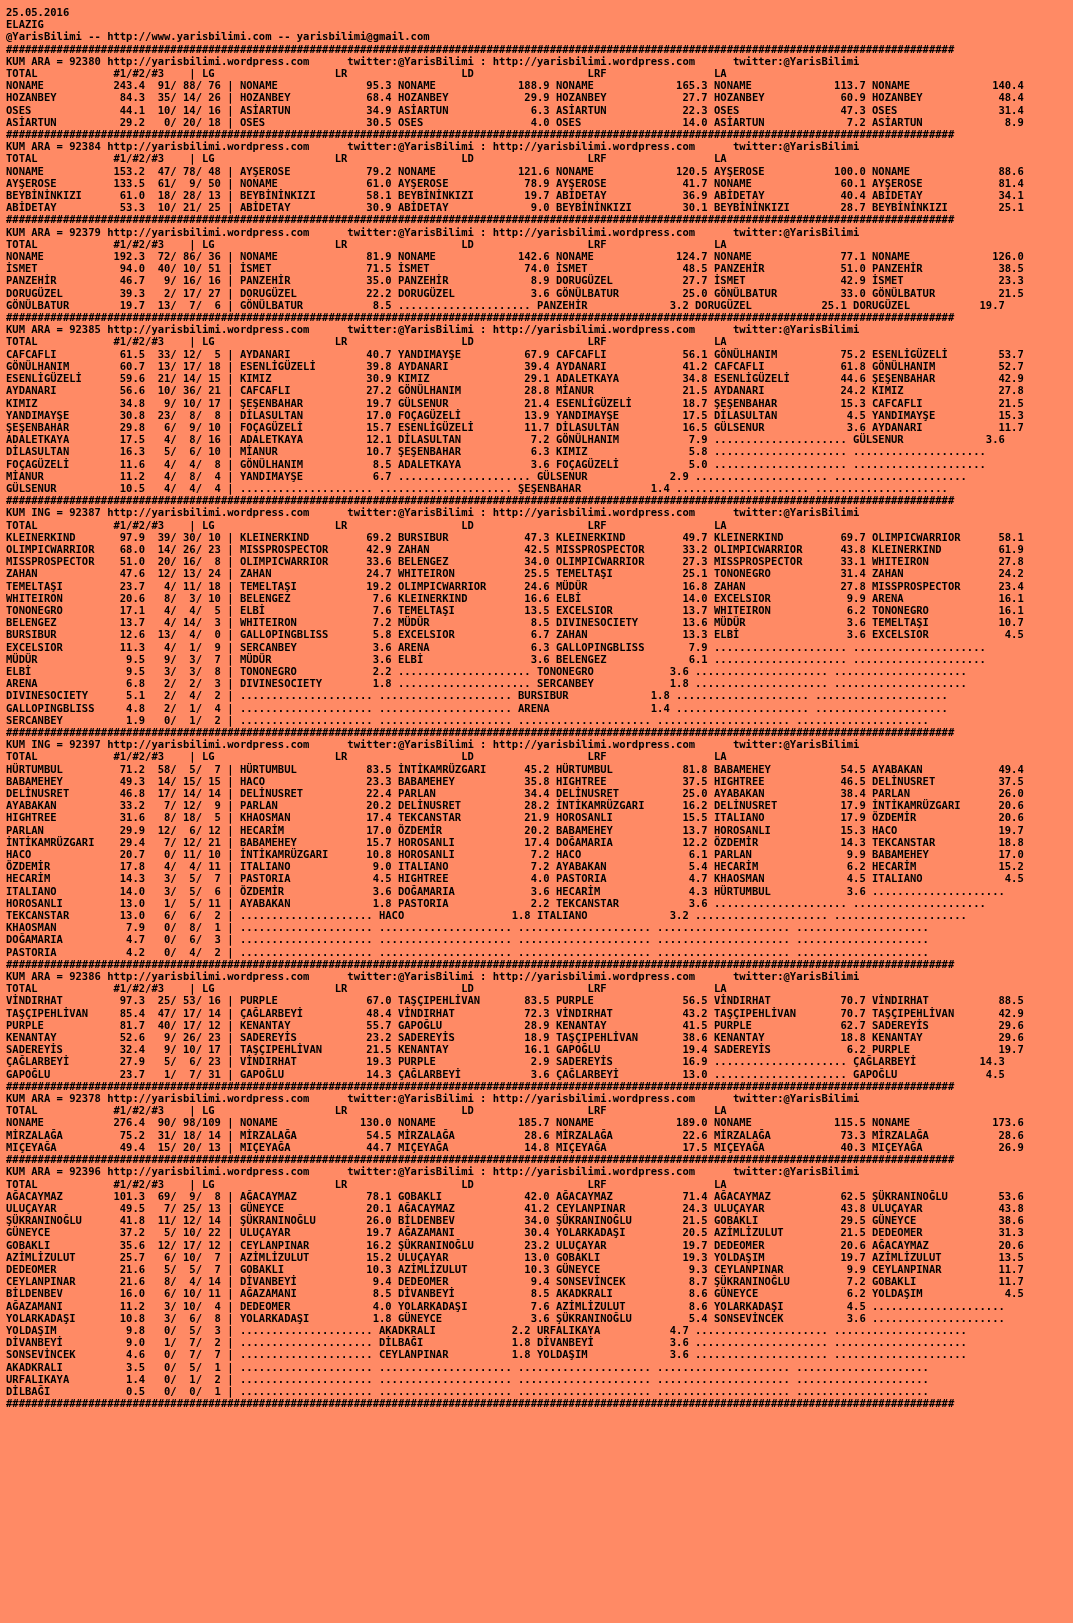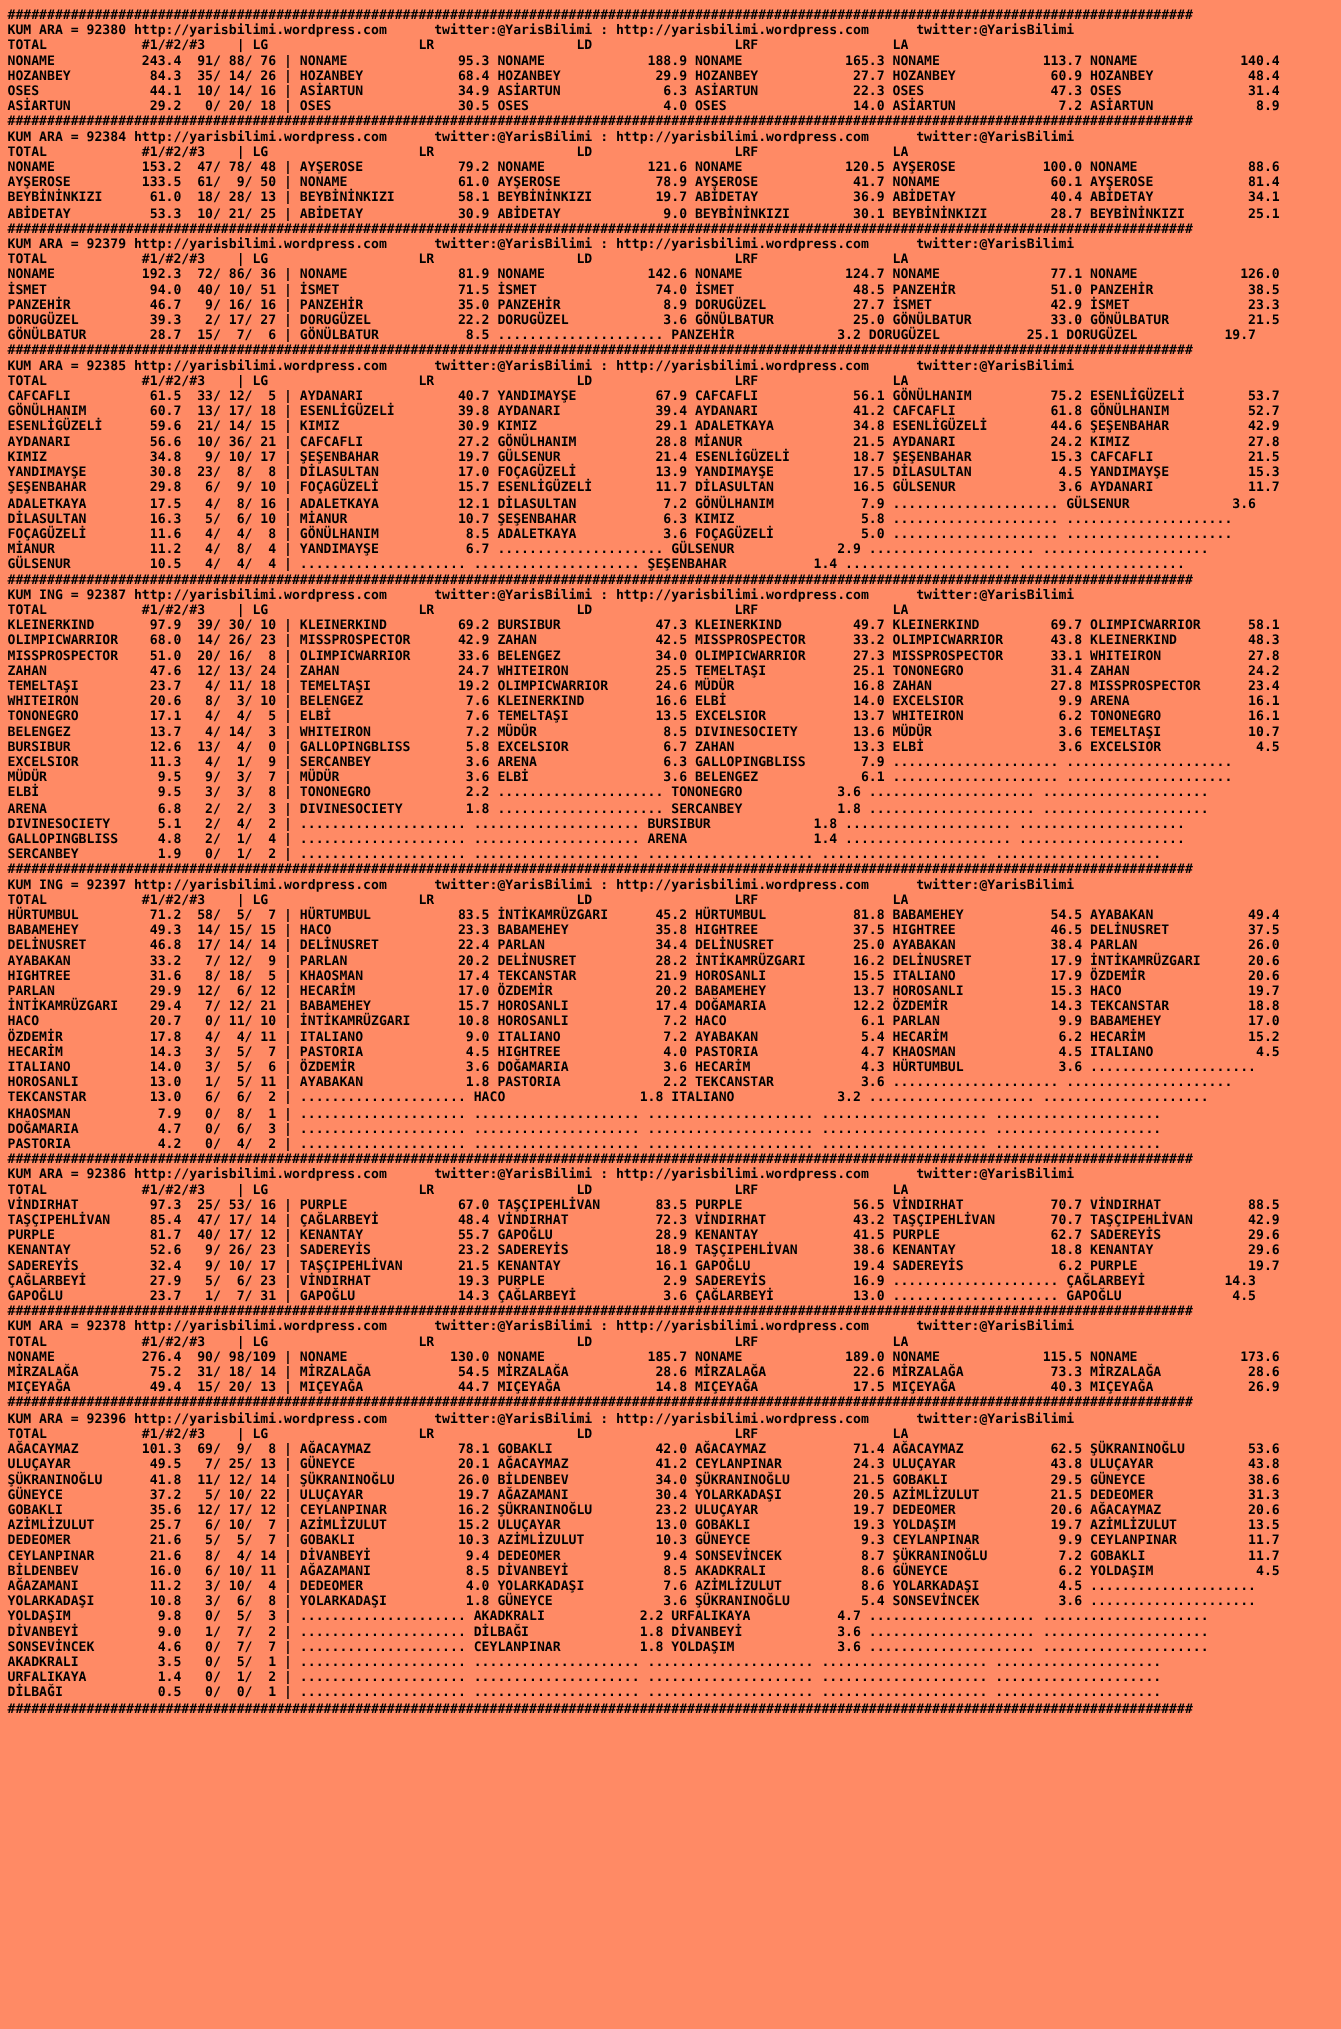--- a/index.html
+++ b/index.html
@@ -22,20 +22,23 @@
     letter-spacing:0px;
   }
   .hdr{margin:0 0 6px 0;}
   .rule{font-weight:bold;}
 </style>
 </head>
 <body>
 
 <div class="page">
 
+  <pre class="blk hdr"><span>25.05.2016</span>
+<span>ELAZIG</span>
+<span>@YarisBilimi -- http://www.yarisbilimi.com -- yarisbilimi@gmail.com</span></pre>
 
   <div id="races">
       <pre class="blk"><span class="rule">######################################################################################################################################################</span>
 <span>KUM ARA = 92380 http://yarisbilimi.wordpress.com      twitter:@YarisBilimi : http://yarisbilimi.wordpress.com      twitter:@YarisBilimi</span>
 <span>TOTAL            #1/#2/#3    | LG                   LR                  LD                  LRF                 LA</span>
 <span>NONAME           243.4  91/ 88/ 76 | NONAME              95.3 NONAME             188.9 NONAME             165.3 NONAME             113.7 NONAME             140.4</span>
 <span>HOZANBEY          84.3  35/ 14/ 26 | HOZANBEY            68.4 HOZANBEY            29.9 HOZANBEY            27.7 HOZANBEY            60.9 HOZANBEY            48.4</span>
 <span>OSES              44.1  10/ 14/ 16 | ASİARTUN            34.9 ASİARTUN             6.3 ASİARTUN            22.3 OSES                47.3 OSES                31.4</span>
 <span>ASİARTUN          29.2   0/ 20/ 18 | OSES                30.5 OSES                 4.0 OSES                14.0 ASİARTUN             7.2 ASİARTUN             8.9</span>
 </pre>
@@ -47,21 +50,21 @@
 <span>BEYBİNİNKIZI      61.0  18/ 28/ 13 | BEYBİNİNKIZI        58.1 BEYBİNİNKIZI        19.7 ABİDETAY            36.9 ABİDETAY            40.4 ABİDETAY            34.1</span>
 <span>ABİDETAY          53.3  10/ 21/ 25 | ABİDETAY            30.9 ABİDETAY             9.0 BEYBİNİNKIZI        30.1 BEYBİNİNKIZI        28.7 BEYBİNİNKIZI        25.1</span>
 </pre>
       <pre class="blk"><span class="rule">######################################################################################################################################################</span>
 <span>KUM ARA = 92379 http://yarisbilimi.wordpress.com      twitter:@YarisBilimi : http://yarisbilimi.wordpress.com      twitter:@YarisBilimi</span>
 <span>TOTAL            #1/#2/#3    | LG                   LR                  LD                  LRF                 LA</span>
 <span>NONAME           192.3  72/ 86/ 36 | NONAME              81.9 NONAME             142.6 NONAME             124.7 NONAME              77.1 NONAME             126.0</span>
 <span>İSMET             94.0  40/ 10/ 51 | İSMET               71.5 İSMET               74.0 İSMET               48.5 PANZEHİR            51.0 PANZEHİR            38.5</span>
 <span>PANZEHİR          46.7   9/ 16/ 16 | PANZEHİR            35.0 PANZEHİR             8.9 DORUGÜZEL           27.7 İSMET               42.9 İSMET               23.3</span>
 <span>DORUGÜZEL         39.3   2/ 17/ 27 | DORUGÜZEL           22.2 DORUGÜZEL            3.6 GÖNÜLBATUR          25.0 GÖNÜLBATUR          33.0 GÖNÜLBATUR          21.5</span>
-<span>GÖNÜLBATUR        28.7  15/  7/  6 | GÖNÜLBATUR           8.5 ..................... PANZEHİR             3.2 DORUGÜZEL           25.1 DORUGÜZEL           19.7</span>
+<span>GÖNÜLBATUR        19.7  13/  7/  6 | GÖNÜLBATUR           8.5 ..................... PANZEHİR             3.2 DORUGÜZEL           25.1 DORUGÜZEL           19.7</span>
 </pre>
       <pre class="blk"><span class="rule">######################################################################################################################################################</span>
 <span>KUM ARA = 92385 http://yarisbilimi.wordpress.com      twitter:@YarisBilimi : http://yarisbilimi.wordpress.com      twitter:@YarisBilimi</span>
 <span>TOTAL            #1/#2/#3    | LG                   LR                  LD                  LRF                 LA</span>
 <span>CAFCAFLI          61.5  33/ 12/  5 | AYDANARI            40.7 YANDIMAYŞE          67.9 CAFCAFLI            56.1 GÖNÜLHANIM          75.2 ESENLİGÜZELİ        53.7</span>
 <span>GÖNÜLHANIM        60.7  13/ 17/ 18 | ESENLİGÜZELİ        39.8 AYDANARI            39.4 AYDANARI            41.2 CAFCAFLI            61.8 GÖNÜLHANIM          52.7</span>
 <span>ESENLİGÜZELİ      59.6  21/ 14/ 15 | KIMIZ               30.9 KIMIZ               29.1 ADALETKAYA          34.8 ESENLİGÜZELİ        44.6 ŞEŞENBAHAR          42.9</span>
 <span>AYDANARI          56.6  10/ 36/ 21 | CAFCAFLI            27.2 GÖNÜLHANIM          28.8 MİANUR              21.5 AYDANARI            24.2 KIMIZ               27.8</span>
 <span>KIMIZ             34.8   9/ 10/ 17 | ŞEŞENBAHAR          19.7 GÜLSENUR            21.4 ESENLİGÜZELİ        18.7 ŞEŞENBAHAR          15.3 CAFCAFLI            21.5</span>
 <span>YANDIMAYŞE        30.8  23/  8/  8 | DİLASULTAN          17.0 FOÇAGÜZELİ          13.9 YANDIMAYŞE          17.5 DİLASULTAN           4.5 YANDIMAYŞE          15.3</span>
@@ -69,21 +72,21 @@
 <span>ADALETKAYA        17.5   4/  8/ 16 | ADALETKAYA          12.1 DİLASULTAN           7.2 GÖNÜLHANIM           7.9 ..................... GÜLSENUR             3.6</span>
 <span>DİLASULTAN        16.3   5/  6/ 10 | MİANUR              10.7 ŞEŞENBAHAR           6.3 KIMIZ                5.8 ..................... .....................</span>
 <span>FOÇAGÜZELİ        11.6   4/  4/  8 | GÖNÜLHANIM           8.5 ADALETKAYA           3.6 FOÇAGÜZELİ           5.0 ..................... .....................</span>
 <span>MİANUR            11.2   4/  8/  4 | YANDIMAYŞE           6.7 ..................... GÜLSENUR             2.9 ..................... .....................</span>
 <span>GÜLSENUR          10.5   4/  4/  4 | ..................... ..................... ŞEŞENBAHAR           1.4 ..................... .....................</span>
 </pre>
       <pre class="blk"><span class="rule">######################################################################################################################################################</span>
 <span>KUM ING = 92387 http://yarisbilimi.wordpress.com      twitter:@YarisBilimi : http://yarisbilimi.wordpress.com      twitter:@YarisBilimi</span>
 <span>TOTAL            #1/#2/#3    | LG                   LR                  LD                  LRF                 LA</span>
 <span>KLEINERKIND       97.9  39/ 30/ 10 | KLEINERKIND         69.2 BURSIBUR            47.3 KLEINERKIND         49.7 KLEINERKIND         69.7 OLIMPICWARRIOR      58.1</span>
-<span>OLIMPICWARRIOR    68.0  14/ 26/ 23 | MISSPROSPECTOR      42.9 ZAHAN               42.5 MISSPROSPECTOR      33.2 OLIMPICWARRIOR      43.8 KLEINERKIND         48.3</span>
+<span>OLIMPICWARRIOR    68.0  14/ 26/ 23 | MISSPROSPECTOR      42.9 ZAHAN               42.5 MISSPROSPECTOR      33.2 OLIMPICWARRIOR      43.8 KLEINERKIND         61.9</span>
 <span>MISSPROSPECTOR    51.0  20/ 16/  8 | OLIMPICWARRIOR      33.6 BELENGEZ            34.0 OLIMPICWARRIOR      27.3 MISSPROSPECTOR      33.1 WHITEIRON           27.8</span>
 <span>ZAHAN             47.6  12/ 13/ 24 | ZAHAN               24.7 WHITEIRON           25.5 TEMELTAŞI           25.1 TONONEGRO           31.4 ZAHAN               24.2</span>
 <span>TEMELTAŞI         23.7   4/ 11/ 18 | TEMELTAŞI           19.2 OLIMPICWARRIOR      24.6 MÜDÜR               16.8 ZAHAN               27.8 MISSPROSPECTOR      23.4</span>
 <span>WHITEIRON         20.6   8/  3/ 10 | BELENGEZ             7.6 KLEINERKIND         16.6 ELBİ                14.0 EXCELSIOR            9.9 ARENA               16.1</span>
 <span>TONONEGRO         17.1   4/  4/  5 | ELBİ                 7.6 TEMELTAŞI           13.5 EXCELSIOR           13.7 WHITEIRON            6.2 TONONEGRO           16.1</span>
 <span>BELENGEZ          13.7   4/ 14/  3 | WHITEIRON            7.2 MÜDÜR                8.5 DIVINESOCIETY       13.6 MÜDÜR                3.6 TEMELTAŞI           10.7</span>
 <span>BURSIBUR          12.6  13/  4/  0 | GALLOPINGBLISS       5.8 EXCELSIOR            6.7 ZAHAN               13.3 ELBİ                 3.6 EXCELSIOR            4.5</span>
 <span>EXCELSIOR         11.3   4/  1/  9 | SERCANBEY            3.6 ARENA                6.3 GALLOPINGBLISS       7.9 ..................... .....................</span>
 <span>MÜDÜR              9.5   9/  3/  7 | MÜDÜR                3.6 ELBİ                 3.6 BELENGEZ             6.1 ..................... .....................</span>
 <span>ELBİ               9.5   3/  3/  8 | TONONEGRO            2.2 ..................... TONONEGRO            3.6 ..................... .....................</span>

